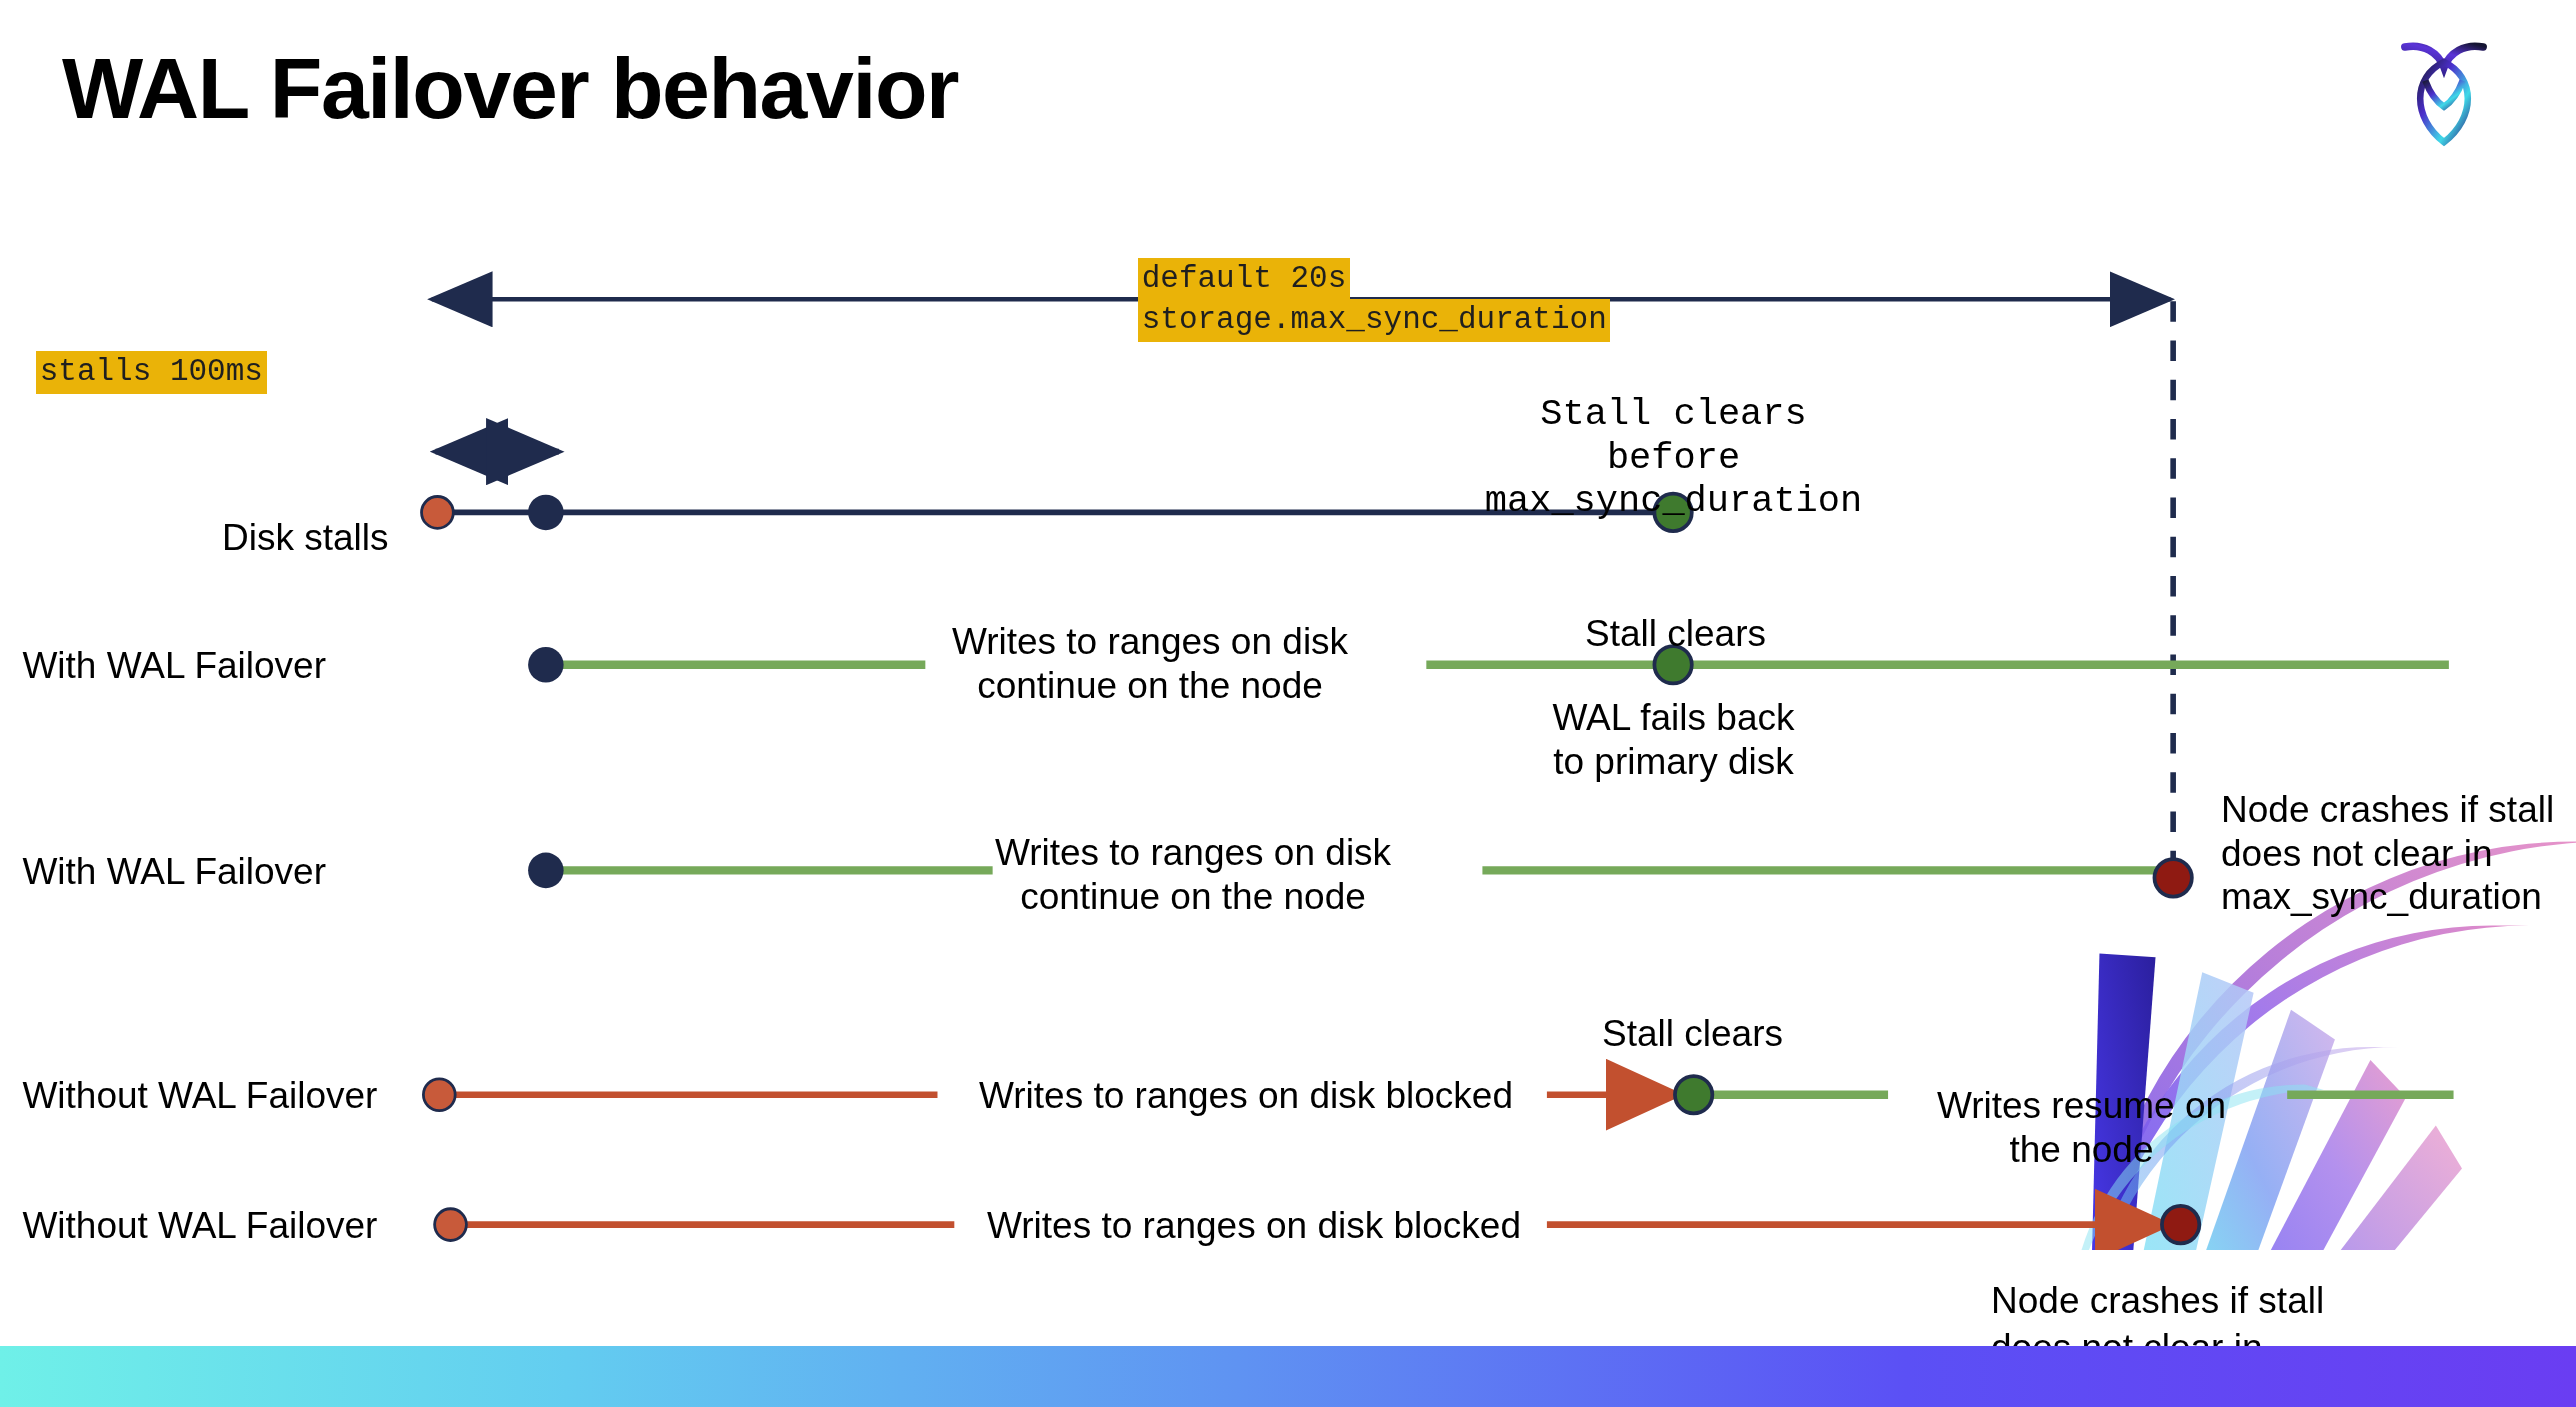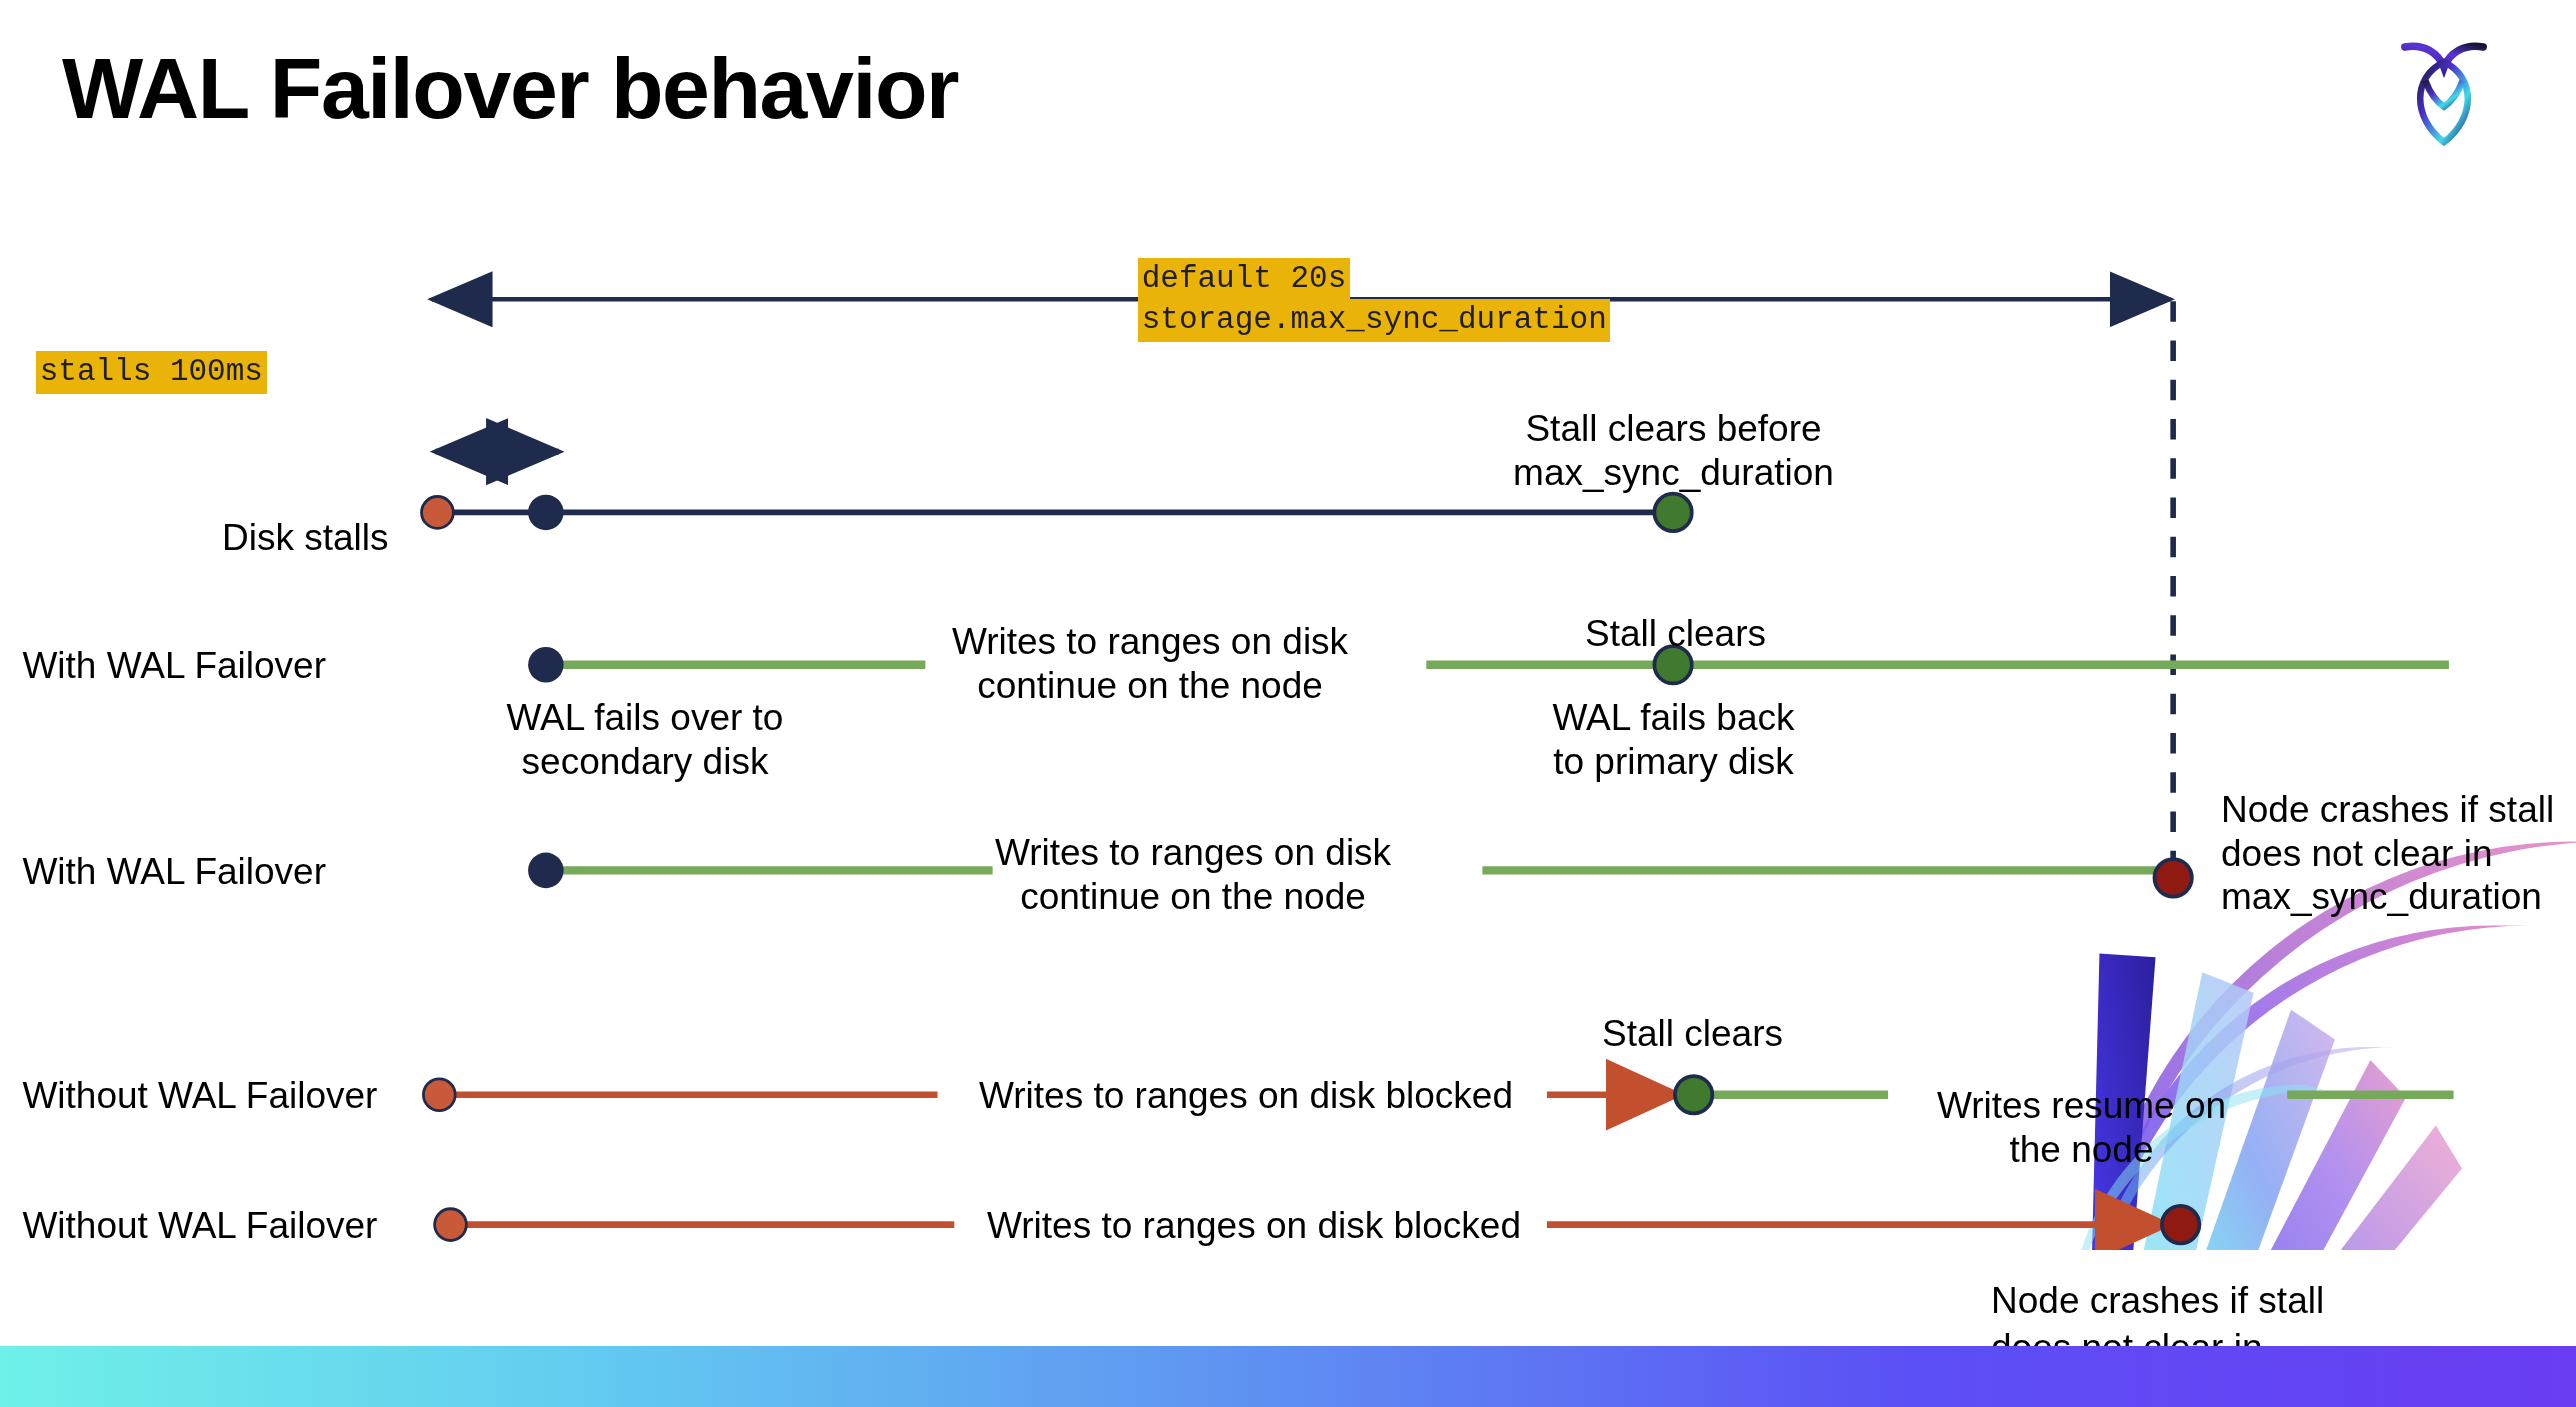--- a/index.html
+++ b/index.html
@@ -241,36 +241,32 @@
   <div class="code" style="left:1138px; top:299px;">storage.max_sync_duration</div>
 
   <div class="code" style="left:36px; top:351px;">stalls 100ms</div>
 
   <div class="lbl row-label" style="left:222px; top:492px;margin-top:24px;">Disk stalls</div>
   <div class="lbl row-label" style="left:22.4px; top:644px;">With WAL Failover</div>
   <div class="lbl row-label" style="left:22.4px; top:850px;">With WAL Failover</div>
   <div class="lbl row-label" style="left:22.4px; top:1074px;">Without WAL Failover</div>
   <div class="lbl row-label" style="left:22.4px; top:1204px;">Without WAL Failover</div>
 
-  <div class="lbl ann" style="left:1477px; top:407px; width:393px;">
+  <div class="lbl ann" style="left:1477px; top:393px; width:393px;font-family:Liberation Mono, monospace;">
     <div>Stall clears before</div>
     <div>max_sync_duration</div>
   </div>
 
   <div class="lbl ann" style="left:935px; top:620px; width:430px;">
     <div>Writes to ranges on disk</div>
     <div>continue on the node</div>
   </div>
 
   <div class="lbl ann" style="left:1542px; top:612px; width:267px;">Stall clears</div>
 
-  <div class="lbl ann" style="left:430px; top:696px; width:430px;">
-    <div>WAL fails over to</div>
-    <div>secondary disk</div>
-  </div>
 
   <div class="lbl ann" style="left:1477px; top:696px; width:393px;">
     <div>WAL fails  back</div>
     <div>to primary disk</div>
   </div>
 
   <div class="lbl ann" style="left:978px; top:831px; width:430px;">
     <div>Writes to ranges on disk</div>
     <div>continue on the node</div>
   </div>

